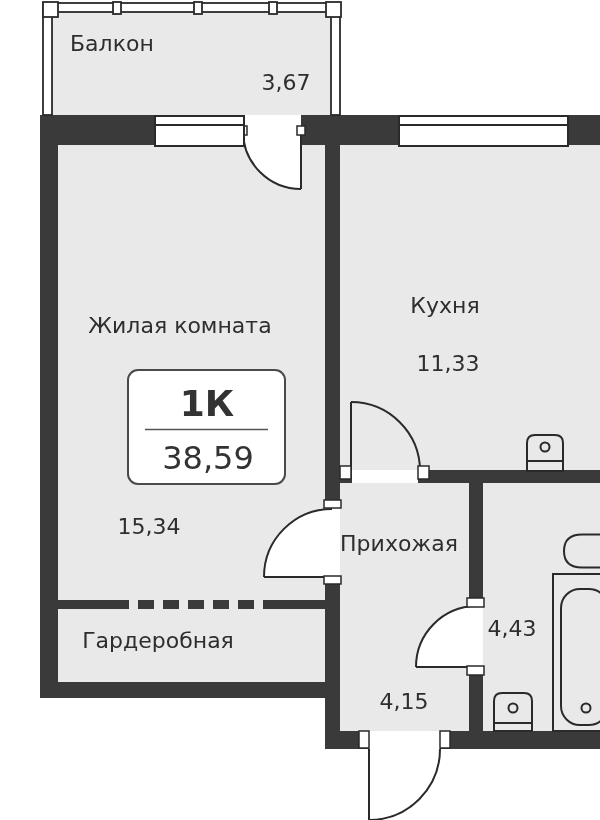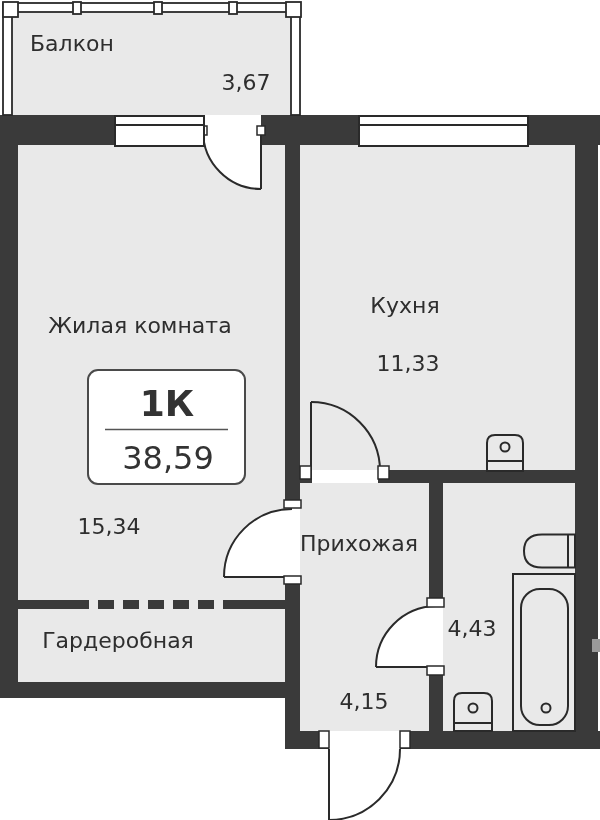--- a/index.html
+++ b/index.html
@@ -1,16 +1,16 @@
 <!DOCTYPE html>
 <html style="--bg: #ffffff; --floor: #e9e9e9; --wall: #3a3a3a; --line: #2a2a2a; --text: #2e2e2e;"><head>
 <meta charset="utf-8">
 <style>
   html,body{margin:0;padding:0;background:var(--bg,#ffffff);width:600px;height:820px;overflow:hidden;}
-  .plan-wrap{width:495px;height:820px;position:relative;}
+  .plan-wrap{width:495px;height:820px;position:relative;margin-left:40px;}
   svg{display:block;}
   .floor{fill:var(--floor,#e9e9e9);}
   .wall{fill:var(--wall,#3a3a3a);}
   .whitefill{fill:#ffffff;}
   .ln{stroke:var(--line,#2a2a2a);stroke-width:2;fill:none;stroke-linecap:butt;}
   .wedge{fill:#ffffff;stroke:none;}
   .jamb{fill:#ffffff;stroke:var(--line,#2a2a2a);stroke-width:1.5;}
   .glz{fill:#ffffff;stroke:var(--line,#2a2a2a);stroke-width:1.8;}
   .win{fill:#ffffff;stroke:var(--line,#2a2a2a);stroke-width:2;}
   .dash{stroke:var(--wall,#3a3a3a);stroke-width:9;stroke-dasharray:16 9;fill:none;}

